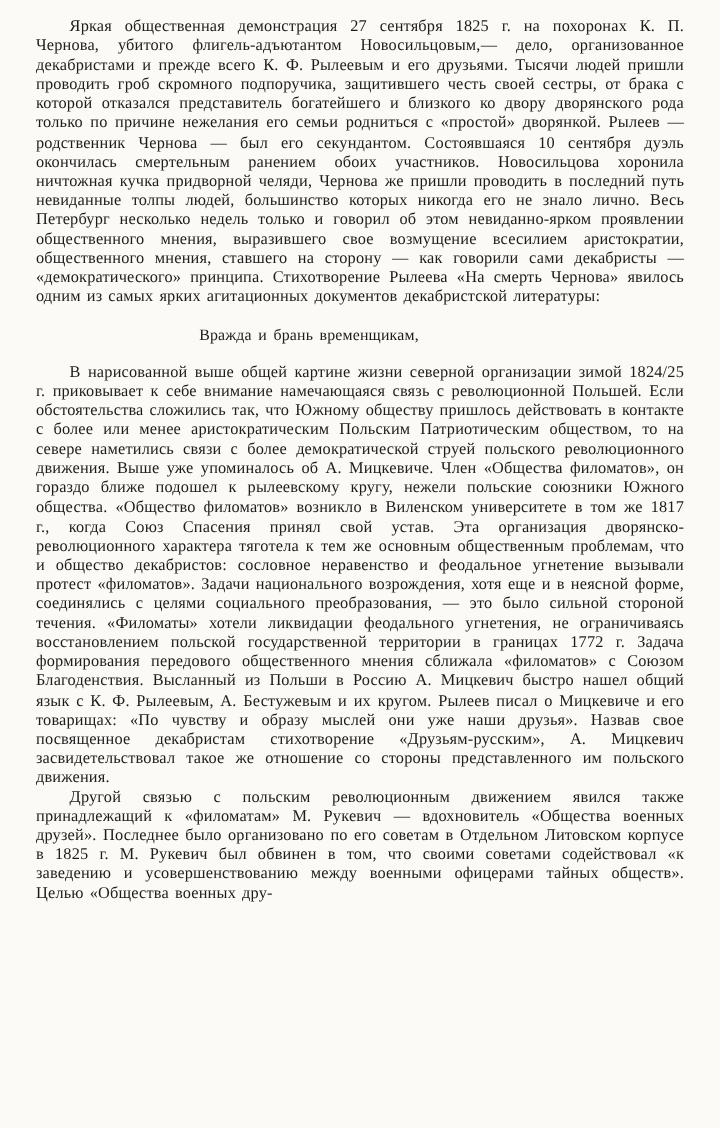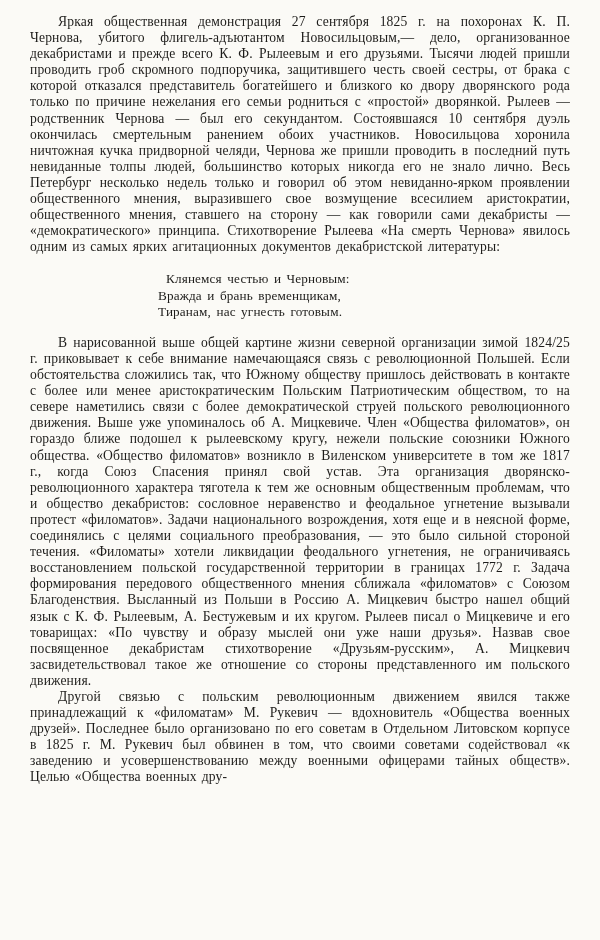--- a/index.html
+++ b/index.html
@@ -54,23 +54,21 @@
   }
 </style>
 </head>
 <body>
 
 <div class="page">
 
   <p class="body-par">Яркая общественная демонстрация 27 сентября 1825 г. на похоронах К. П. Чернова, убитого флигель-адъютантом Новосильцовым,— дело, организованное декабристами и прежде всего К. Ф. Рылеевым и его друзьями. Тысячи людей пришли проводить гроб скромного подпоручика, защитившего честь своей сестры, от брака с которой отказался представитель богатейшего и близкого ко двору дворянского рода только по причине нежелания его семьи родниться с «простой» дворянкой. Рылеев — родственник Чернова — был его секундантом. Состоявшаяся 10 сентября дуэль окончилась смертельным ранением обоих участников. Новосильцова хоронила ничтожная кучка придворной челяди, Чернова же пришли проводить в последний путь невиданные толпы людей, большинство которых никогда его не знало лично. Весь Петербург несколько недель только и говорил об этом невиданно-ярком проявлении общественного мнения, выразившего свое возмущение всесилием аристократии, общественного мнения, ставшего на сторону — как говорили сами декабристы — «демократического» принципа. Стихотворение Рылеева «На смерть Чернова» явилось одним из самых ярких агитационных документов декабристской литературы:</p>
 
   <div class="verse">
-    <div class="verse-line">Клянемся честью и Черновым:</div>
     <div class="verse-line">Вражда и брань временщикам,</div>
-    <div class="verse-line">Тиранам, нас угнесть готовым.</div>
   </div>
 
   <p class="body-par">В нарисованной выше общей картине жизни северной организации зимой 1824/25 г. приковывает к себе внимание намечающаяся связь с революционной Польшей. Если обстоятельства сложились так, что Южному обществу пришлось действовать в контакте с более или менее аристократическим Польским Патриотическим обществом, то на севере наметились связи с более демократической струей польского революционного движения. Выше уже упоминалось об А. Мицкевиче. Член «Общества филоматов», он гораздо ближе подошел к рылеевскому кругу, нежели польские союзники Южного общества. «Общество филоматов» возникло в Виленском университете в том же 1817 г., когда Союз Спасения принял свой устав. Эта организация дворянско-революционного характера тяготела к тем же основным общественным проблемам, что и общество декабристов: сословное неравенство и феодальное угнетение вызывали протест «филоматов». Задачи национального возрождения, хотя еще и в неясной форме, соединялись с целями социального преобразования, — это было сильной стороной течения. «Филоматы» хотели ликвидации феодального угнетения, не ограничиваясь восстановлением польской государственной территории в границах 1772 г. Задача формирования передового общественного мнения сближала «филоматов» с Союзом Благоденствия. Высланный из Польши в Россию А. Мицкевич быстро нашел общий язык с К. Ф. Рылеевым, А. Бестужевым и их кругом. Рылеев писал о Мицкевиче и его товарищах: «По чувству и образу мыслей они уже наши друзья». Назвав свое посвященное декабристам стихотворение «Друзьям-русским», А. Мицкевич засвидетельствовал такое же отношение со стороны представленного им польского движения.</p>
 
   <p class="body-par">Другой связью с польским революционным движением явился также принадлежащий к «филоматам» М. Рукевич — вдохновитель «Общества военных друзей». Последнее было организовано по его советам в Отдельном Литовском корпусе в 1825 г. М. Рукевич был обвинен в том, что своими советами содействовал «к заведению и усовершенствованию между военными офицерами тайных обществ». Целью «Общества военных дру-</p>
 
 
 </div>
 
 </body></html>

